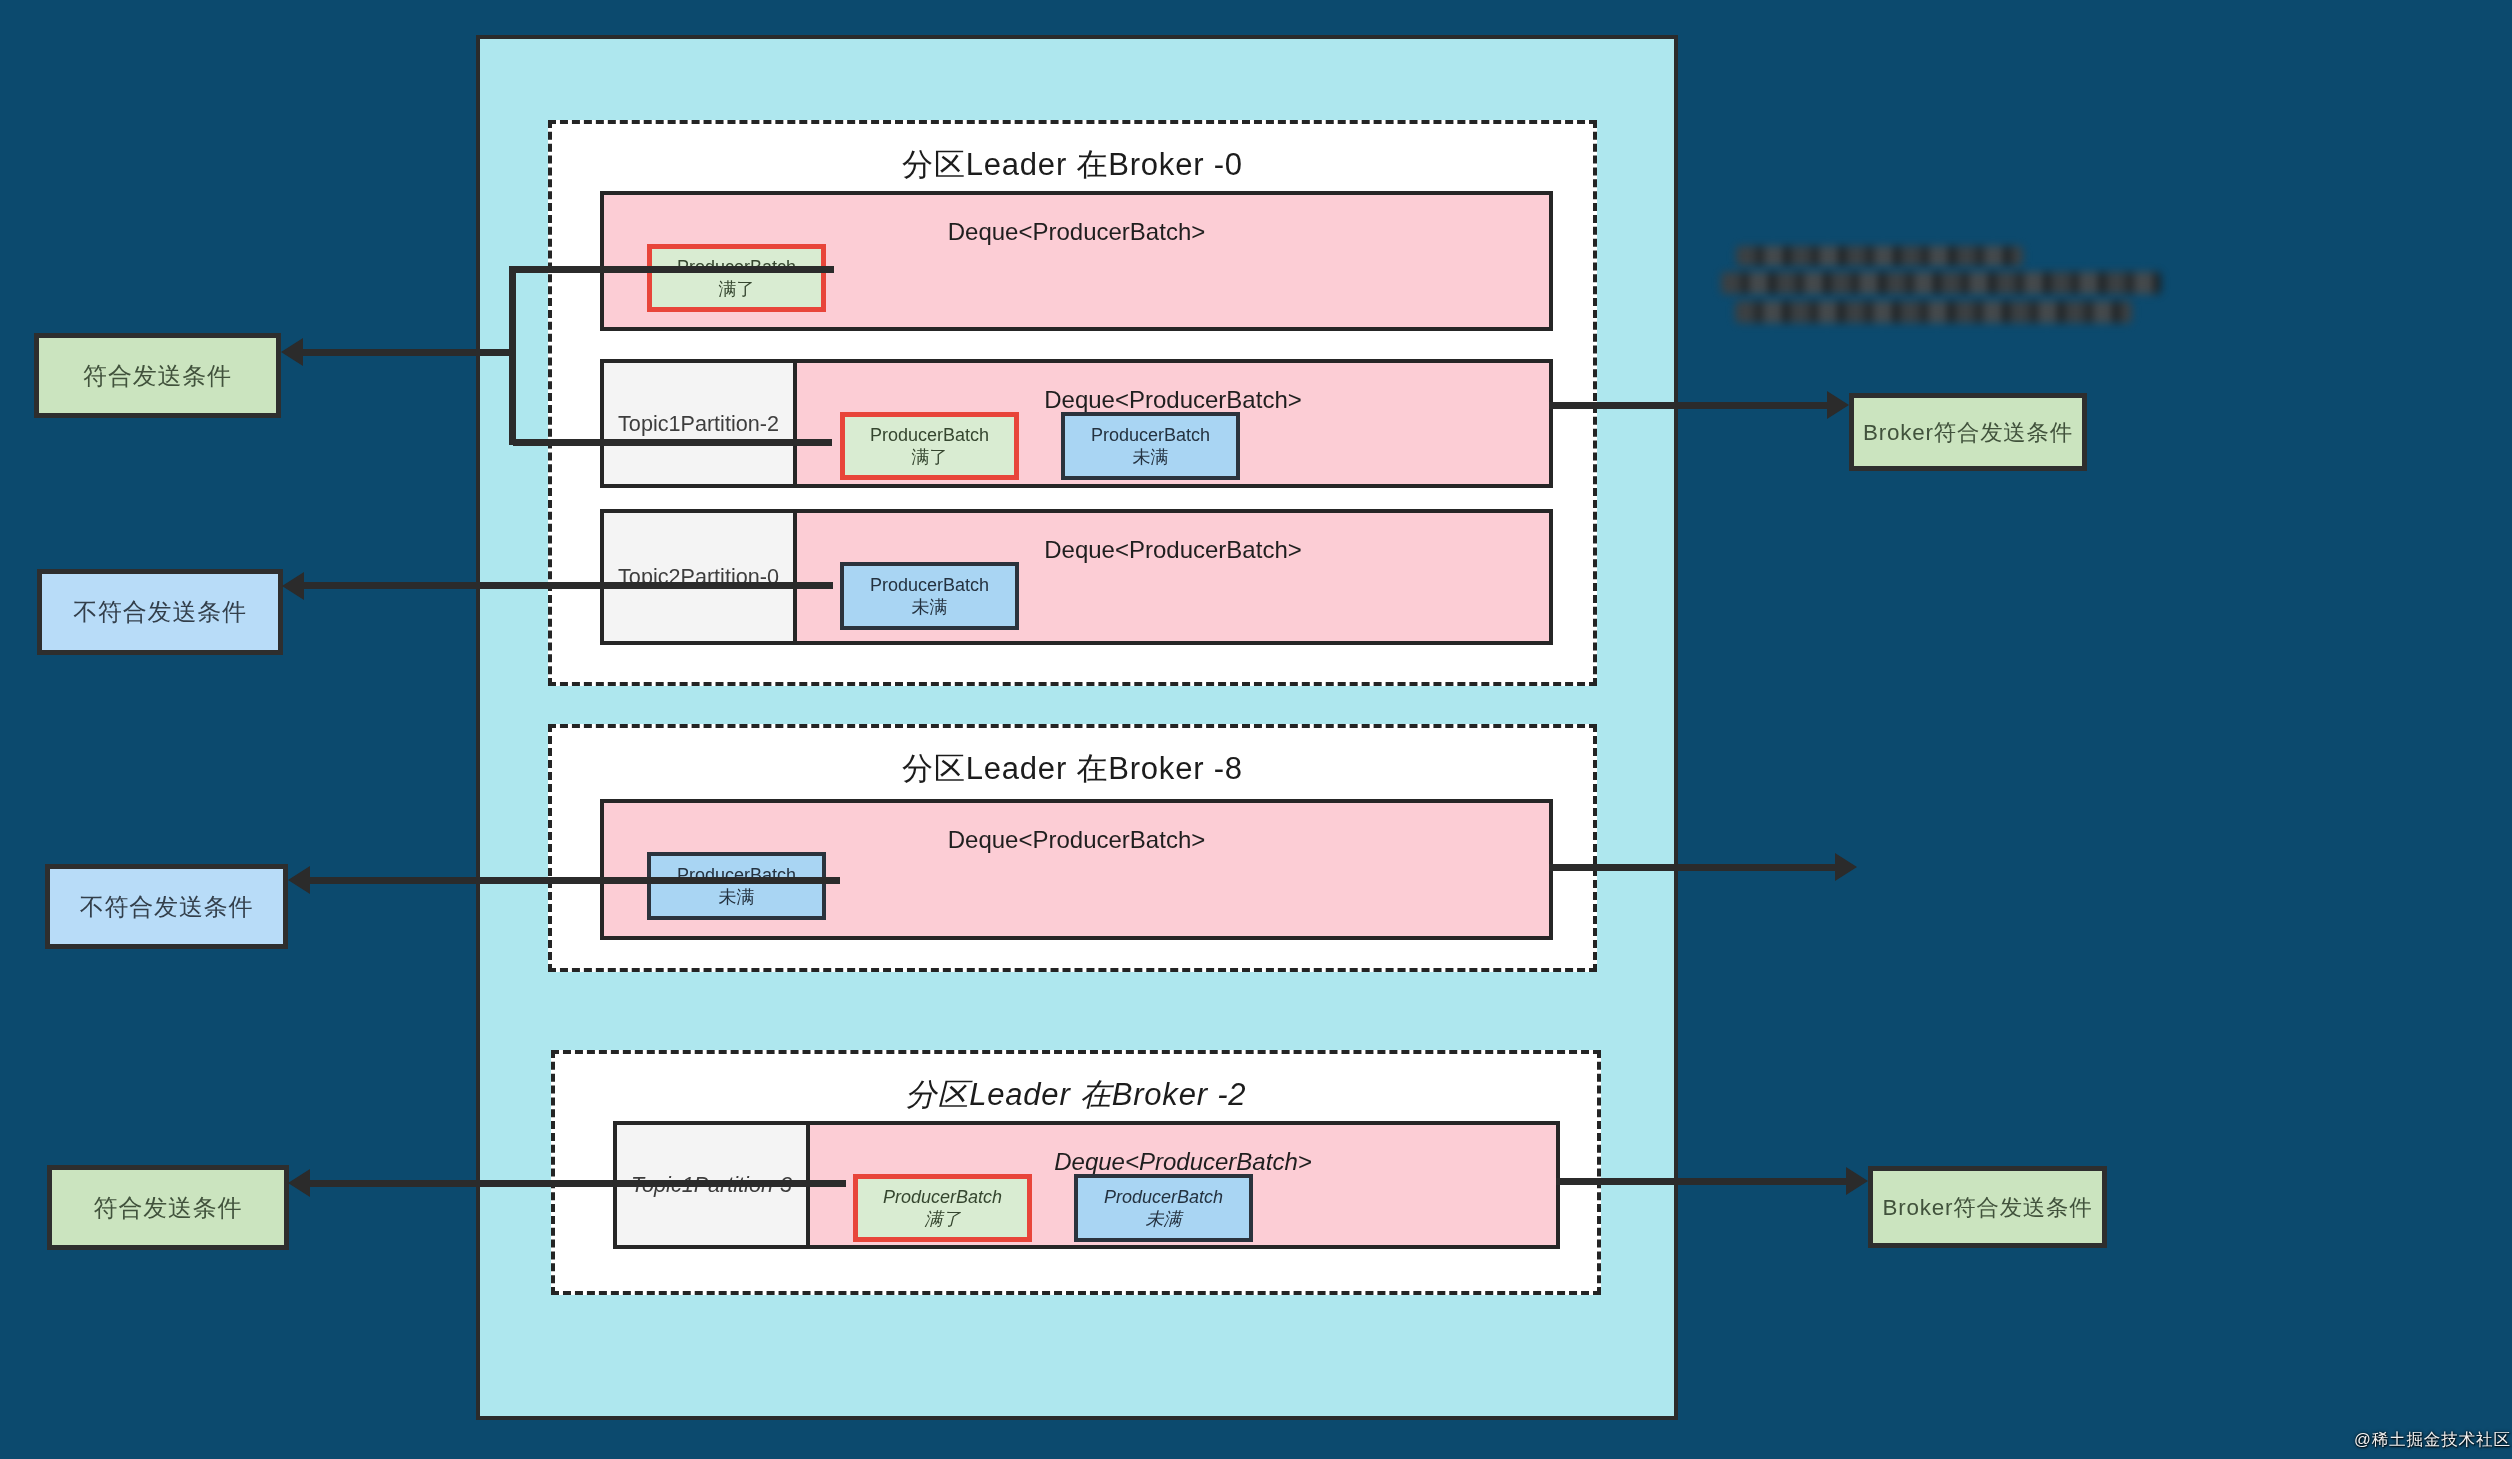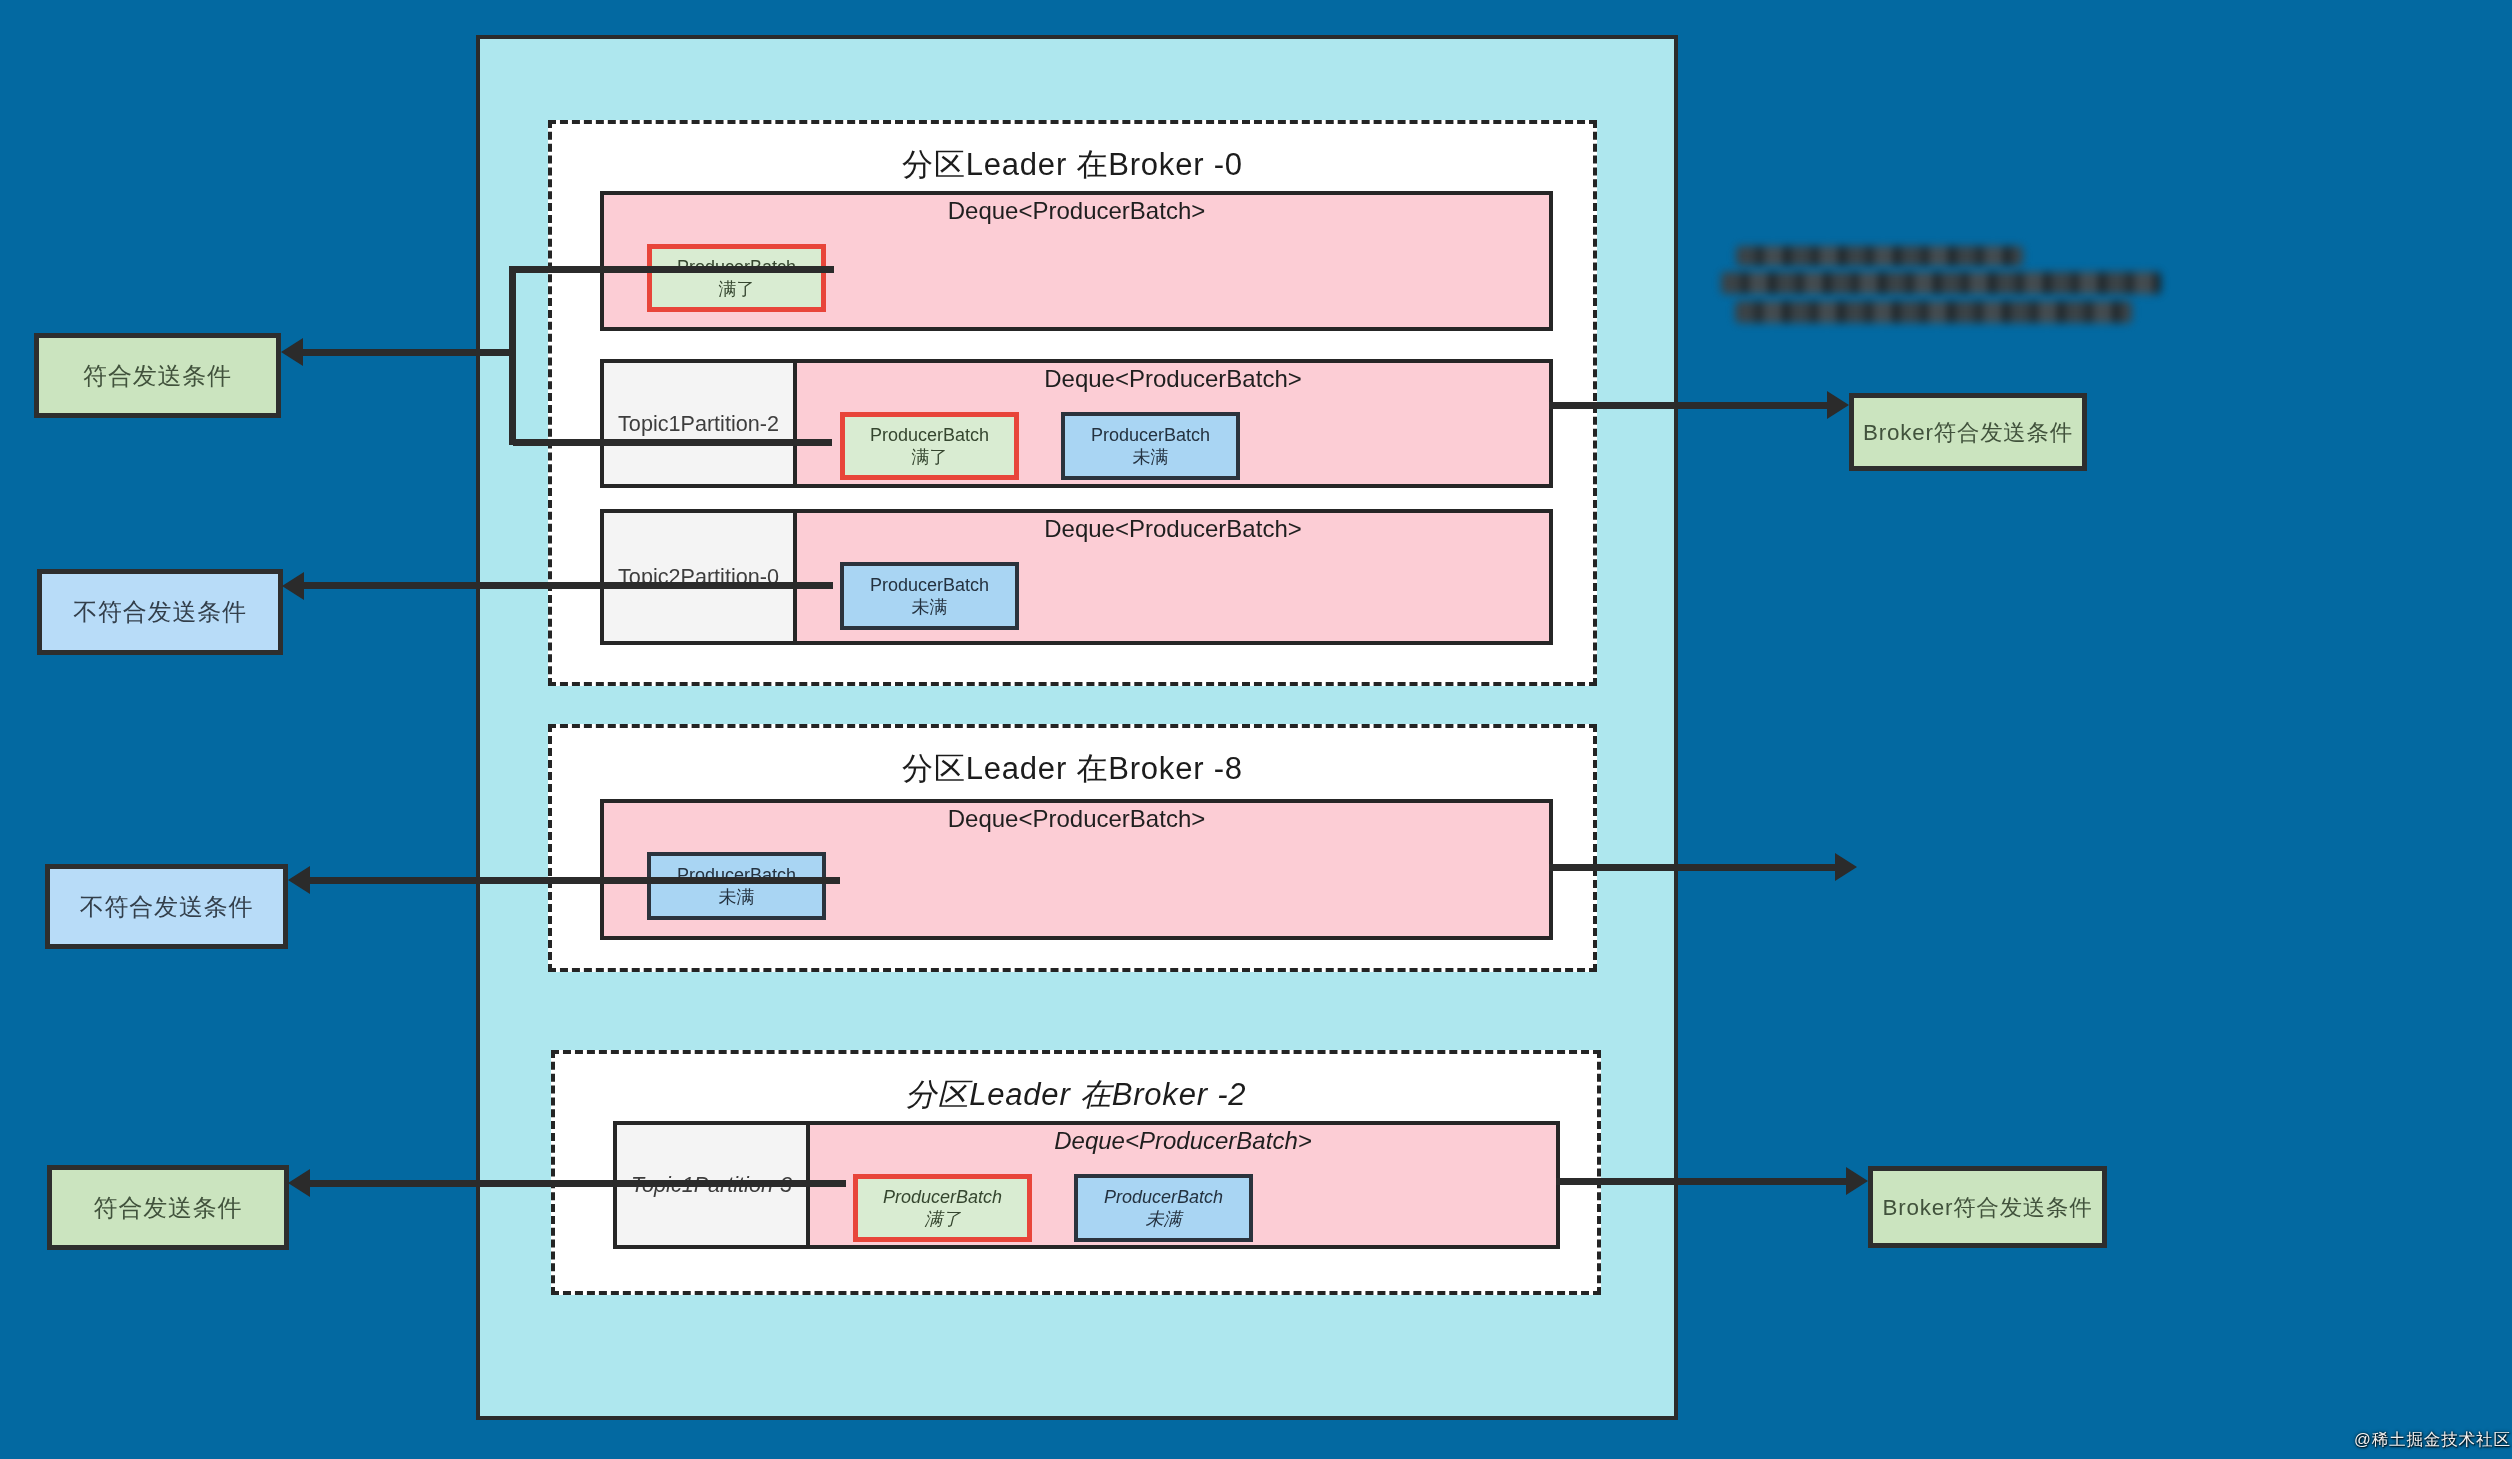--- a/index.html
+++ b/index.html
@@ -1,21 +1,21 @@
 <!DOCTYPE html>
 <html style="font-size:13.3px"><head>
 <meta charset="utf-8">
 <style>
   * { box-sizing: border-box; margin: 0; padding: 0; }
   html, body { background: #000; }
   body { width: 2512px; height: 1460px; overflow: hidden; }
 
   .stage {
     position: relative; width: 2512px; height: 1460px;
-    background: #0369a1;
+    background: #0c4a6e;
     font-family: "Liberation Sans", sans-serif;
     overflow: hidden;
   }
 
   
   .accumulator {
     position: absolute; left: 476px; top: 35px; width: 1202px; height: 1385px;
     background: #aee7ee; border: 4.2px solid #2b2b2b; z-index: 1;
   }
 
@@ -31,21 +31,21 @@
 
   
   .row { position: absolute; display: flex; border: 4.2px solid #262626; background: #fccdd5; }
   .p-cell {
     flex: 0 0 193px; background: #f4f4f4; border-right: 4.2px solid #262626;
     display: flex; align-items: center; justify-content: center;
     font-size: 21.6px; color: #3e3e3e;
   }
   .deque { flex: 1; position: relative; }
   .deque-label {
-    position: absolute; top: 2px; left: 0; width: 100%;
+    position: absolute; top: 23px; left: 0; width: 100%;
     text-align: center; font-size: 24px; color: #1f1f1f;
   }
   .batch {
     position: absolute; top: 49px; width: 179px; height: 68px;
     display: flex; align-items: center; justify-content: center;
     text-align: center; white-space: pre-line; font-size: 18px; line-height: 1.25;
   }
   .batch.b1 { left: 43px; }
   .batch.b2 { left: 264px; }
   .batch.full     { background: #d9ecd2; border: 5px solid #e8453a; color: #35462f; }

